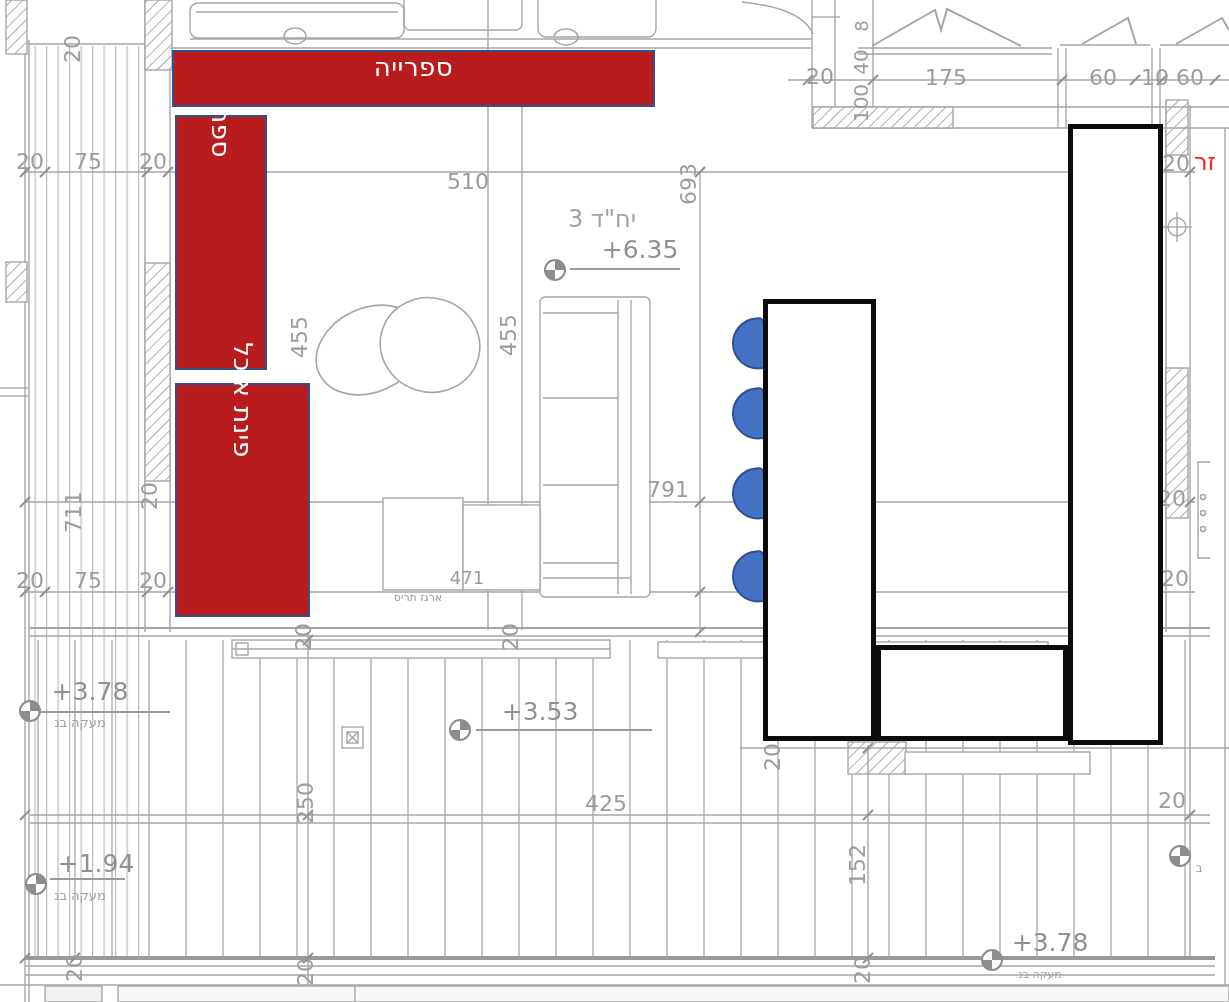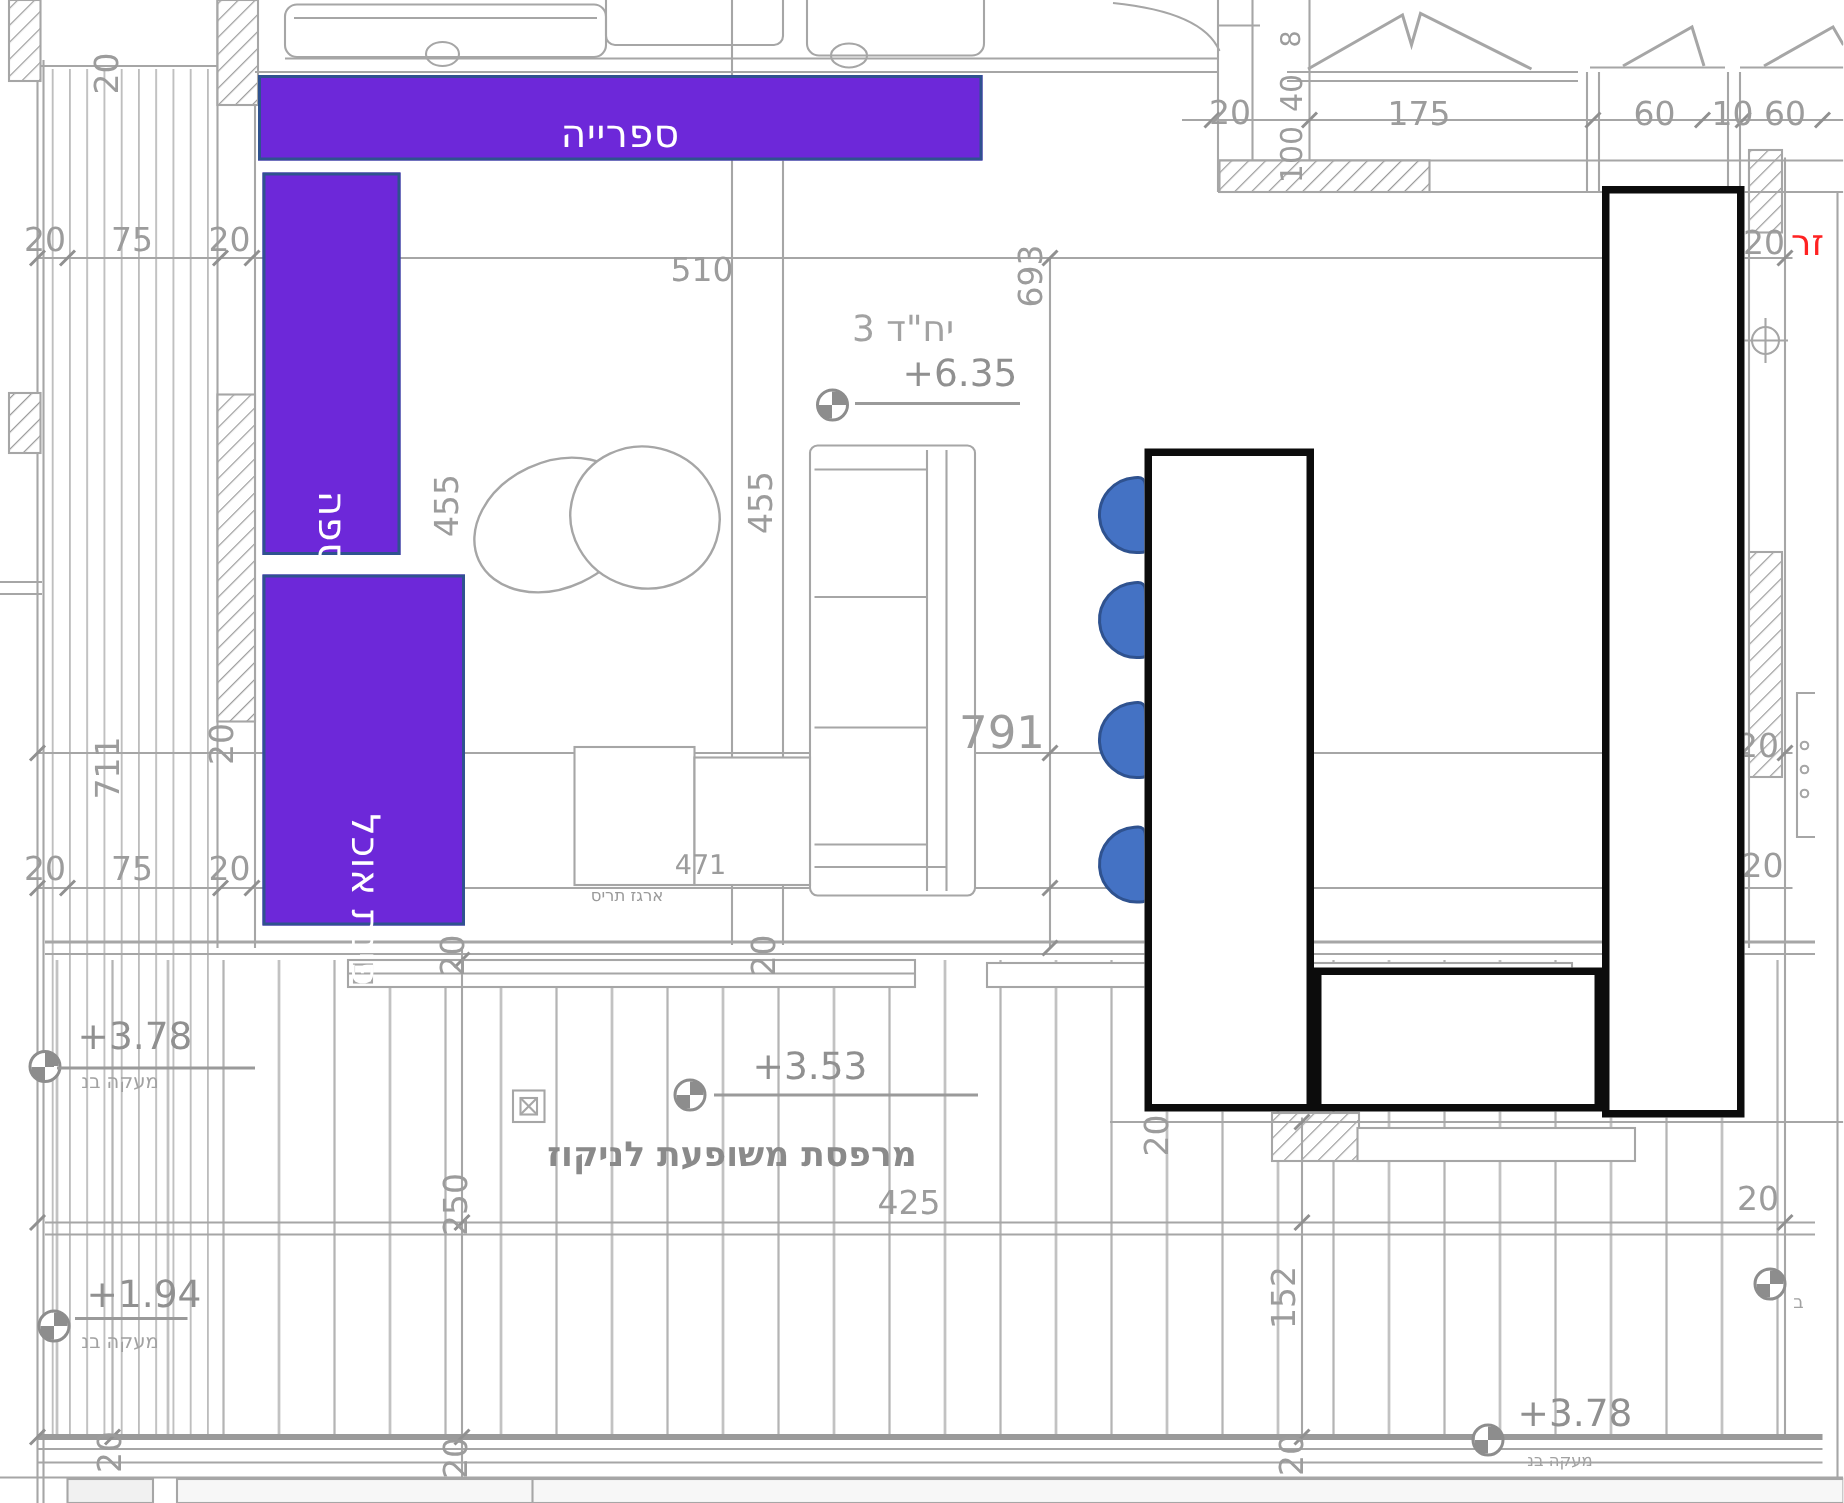--- a/index.html
+++ b/index.html
@@ -10,22 +10,22 @@
   .txt{position:absolute;white-space:nowrap;z-index:2}
   .lvlc{position:absolute;width:22px;height:22px;border-radius:50%;border:2px solid #8d8d8d;
         box-sizing:border-box;z-index:2;
         background:conic-gradient(#8d8d8d 0 25%,#fff 25% 50%,#8d8d8d 50% 75%,#fff 75%)}
   .lvlv{position:absolute;color:#909090;font-size:25px;white-space:nowrap;z-index:2}
   .lvln{position:absolute;height:2px;background:#9a9a9a;z-index:2}
   .lvlnote{position:absolute;color:#a2a2a2;z-index:2;white-space:nowrap}
   .tbl{position:absolute;background:#fff;border:5px solid #0c0c0c;box-sizing:border-box;z-index:4}
   .chair{position:absolute;background:#4472c4;border:2px solid #2f528f;box-sizing:border-box;
          border-radius:27px 6px 6px 27px / 27px 6px 6px 27px;transform:rotate(-4deg);z-index:3}
-  .ann{position:absolute;background:#6d28d9;border:2px solid #2f528f;box-sizing:border-box;
-       display:flex;align-items:flex-end;justify-content:center;z-index:5}
+  .ann{position:absolute;background:#b91c1c;border:2px solid #2f528f;box-sizing:border-box;
+       display:flex;align-items:flex-start;justify-content:center;z-index:5}
   .ann span{color:#fff;font-size:26px;font-weight:500;letter-spacing:.5px}
   .ann.vert span{transform:rotate(90deg);white-space:nowrap}
 </style>
 </head>
 <body>
 
 <div id="stage">
 
   <svg width="1229" height="1002" viewBox="0 0 1229 1002">
     <defs>
@@ -203,21 +203,21 @@
     <span>ספה</span>
   </div>
   <div class="ann vert" style="left: 175px; top: 383px; width: 135px; height: 234px;">
     <span>פינת אוכל</span>
   </div>
 
 <div class="dim" style="left: 468px; top: 162px; font-size: 22px; transform: translate(-50%, -50%); margin-top: 19px;">510</div>
     <div class="dim" style="left: 688px; top: 184px; font-size: 22px; transform: translate(-50%, -50%) rotate(-90deg);">693</div>
     <div class="dim" style="left: 299px; top: 337px; font-size: 22px; transform: translate(-50%, -50%) rotate(-90deg);">455</div>
     <div class="dim" style="left: 508px; top: 335px; font-size: 22px; transform: translate(-50%, -50%) rotate(-90deg);">455</div>
-    <div class="dim" style="left: 668px; top: 489px; font-size: 30px; transform: translate(-50%, -50%);">791</div>
+    <div class="dim" style="left: 668px; top: 489px; font-size: 22px; transform: translate(-50%, -50%);">791</div>
     <div class="dim" style="left: 467px; top: 577px; font-size: 18px; transform: translate(-50%, -50%);">471</div>
     <div class="dim" style="left: 30px; top: 161px; font-size: 22px; transform: translate(-50%, -50%);">20</div>
     <div class="dim" style="left: 88px; top: 161px; font-size: 22px; transform: translate(-50%, -50%);">75</div>
     <div class="dim" style="left: 153px; top: 161px; font-size: 22px; transform: translate(-50%, -50%);">20</div>
     <div class="dim" style="left: 30px; top: 580px; font-size: 22px; transform: translate(-50%, -50%);">20</div>
     <div class="dim" style="left: 88px; top: 580px; font-size: 22px; transform: translate(-50%, -50%);">75</div>
     <div class="dim" style="left: 153px; top: 580px; font-size: 22px; transform: translate(-50%, -50%);">20</div>
     <div class="dim" style="left: 73px; top: 512px; font-size: 22px; transform: translate(-50%, -50%) rotate(-90deg);">711</div>
     <div class="dim" style="left: 72px; top: 49px; font-size: 22px; transform: translate(-50%, -50%) rotate(-90deg);">20</div>
     <div class="dim" style="left: 149px; top: 496px; font-size: 22px; transform: translate(-50%, -50%) rotate(-90deg);">20</div>
@@ -256,21 +256,20 @@
     <div class="lvlc" style="left: 25px; top: 873px;"></div>
     <div class="lvlv" style="left: 96px; top: 863px; transform: translate(-50%, -50%);">+1.94</div>
     <div class="lvln" style="left: 50px; top: 878px; width: 75px;"></div>
     <div class="lvlnote" style="left: 80px; top: 895px; font-size: 13px; transform: translate(-50%, -50%);">מעקה בנ</div>
     <div class="lvlc" style="left: 981px; top: 949px;"></div>
     <div class="lvlv" style="left: 1050px; top: 942px; transform: translate(-50%, -50%);">+3.78</div>
     <div class="lvln" style="left: 1005px; top: 958px; width: 85px;"></div>
     <div class="lvlnote" style="left: 1040px; top: 974px; font-size: 11px; transform: translate(-50%, -50%);">מעקה בנ</div>
     <div class="lvlc" style="left: 1169px; top: 845px;"></div>
     <div class="lvlnote" style="left: 1199px; top: 868px; font-size: 12px; transform: translate(-50%, -50%);">ב</div>
-    <div class="txt" style="left: 488px; top: 770px; font-size: 23px; color: rgb(138, 138, 138); font-weight: 700; transform: translate(-50%, -50%);">מרפסת משופעת לניקוז</div>
     <div class="txt" style="left: 418px; top: 597px; font-size: 11px; color: rgb(154, 154, 154); font-weight: 400; transform: translate(-50%, -50%);">ארגז תריס</div>
     <div class="txt" style="left: 1205px; top: 162px; font-size: 24px; color: rgb(255, 34, 34); font-weight: 400; transform: translate(-50%, -50%);">זר</div>
     <div class="tbl" style="left: 763px; top: 299px; width: 113px; height: 442px;"></div>
     <div class="tbl" style="left: 876px; top: 645px; width: 192px; height: 96px;"></div>
     <div class="tbl" style="left: 1068px; top: 124px; width: 95px; height: 621px;"></div>
     <div class="chair" style="left: 732px; top: 318px; width: 34px; height: 52px;"></div>
     <div class="chair" style="left: 732px; top: 388px; width: 34px; height: 52px;"></div>
     <div class="chair" style="left: 732px; top: 468px; width: 34px; height: 52px;"></div>
     <div class="chair" style="left: 732px; top: 551px; width: 34px; height: 52px;"></div>
   </div>

